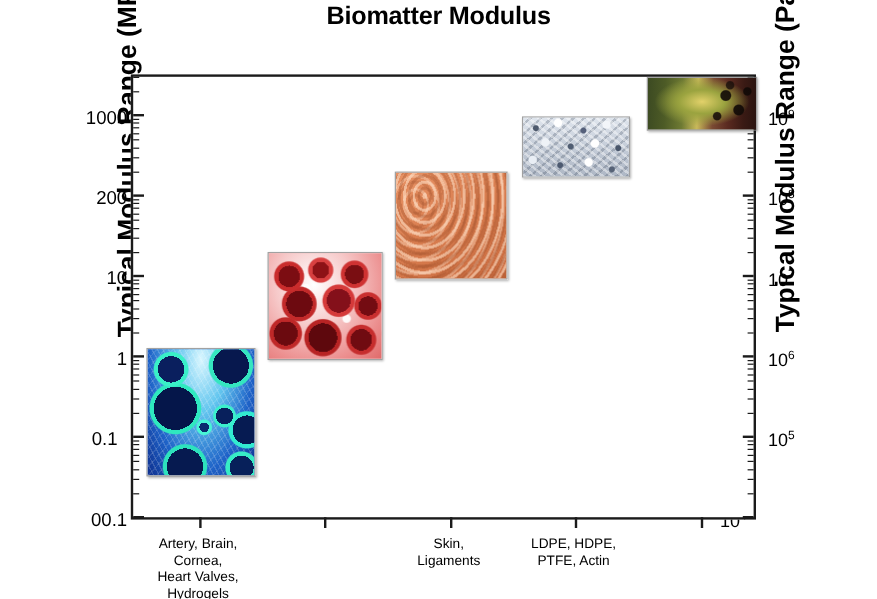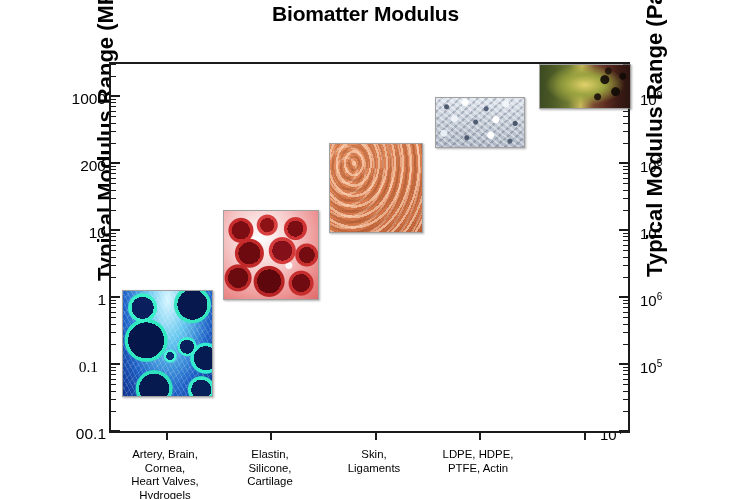--- a/index.html
+++ b/index.html
@@ -132,21 +132,21 @@
   <div class="title">Biomatter Modulus</div>
 
   <div class="ylab-left">Typical Modulus Range (MPa)</div>
 
   <div class="ylab-right">Typical Modulus Range (Pa)</div>
 
   <div class="ytl" style="left:40px;top:91px;">1000</div>
   <div class="ytl" style="left:40px;top:158px;">200</div>
   <div class="ytl" style="left:40px;top:225px;">10</div>
   <div class="ytl" style="left:40px;top:292px;">1</div>
-  <div class="ytl" style="left:32px;top:359px;font-family:Liberation Serif, serif;">0.1</div>
+  <div class="ytl" style="left:32px;top:359px;">0.1</div>
   <div class="ytl" style="left:40px;top:426px;">00.1</div>
 
   <div class="ytr" style="left:640px;top:91px;">10<sup>9</sup></div>
   <div class="ytr" style="left:640px;top:158px;">10<sup>8</sup></div>
   <div class="ytr" style="left:640px;top:225px;">10<sup>7</sup></div>
   <div class="ytr" style="left:640px;top:292px;">10<sup>6</sup></div>
   <div class="ytr" style="left:640px;top:359px;">10<sup>5</sup></div>
   <div class="ytr" style="left:600px;top:426px;">10<sup>4</sup></div>
 
   <div class="plot">
@@ -271,21 +271,18 @@
         <div class="xtick" style="left: 264px; top: 367px;"></div>
         <div class="xtick" style="left: 368px; top: 367px;"></div>
         <div class="xtick" style="left: 473px; top: 367px;"></div>
       </div>
   </div>
 
   <div class="xcat" style="left:100px;top:448px;">Artery, Brain,
 Cornea,
 Heart Valves,
 Hydrogels</div>
-  <div class="xcat" style="left:205px;top:448px;">Elastin,
-Silicone,
-Cartilage</div>
   <div class="xcat" style="left:413px;top:448px;">LDPE, HDPE,
 PTFE, Actin</div>
   <div class="xcat" style="left:309px;top:448px;">Skin,
 Ligaments</div>
 
 </div>
 
 </body></html>

